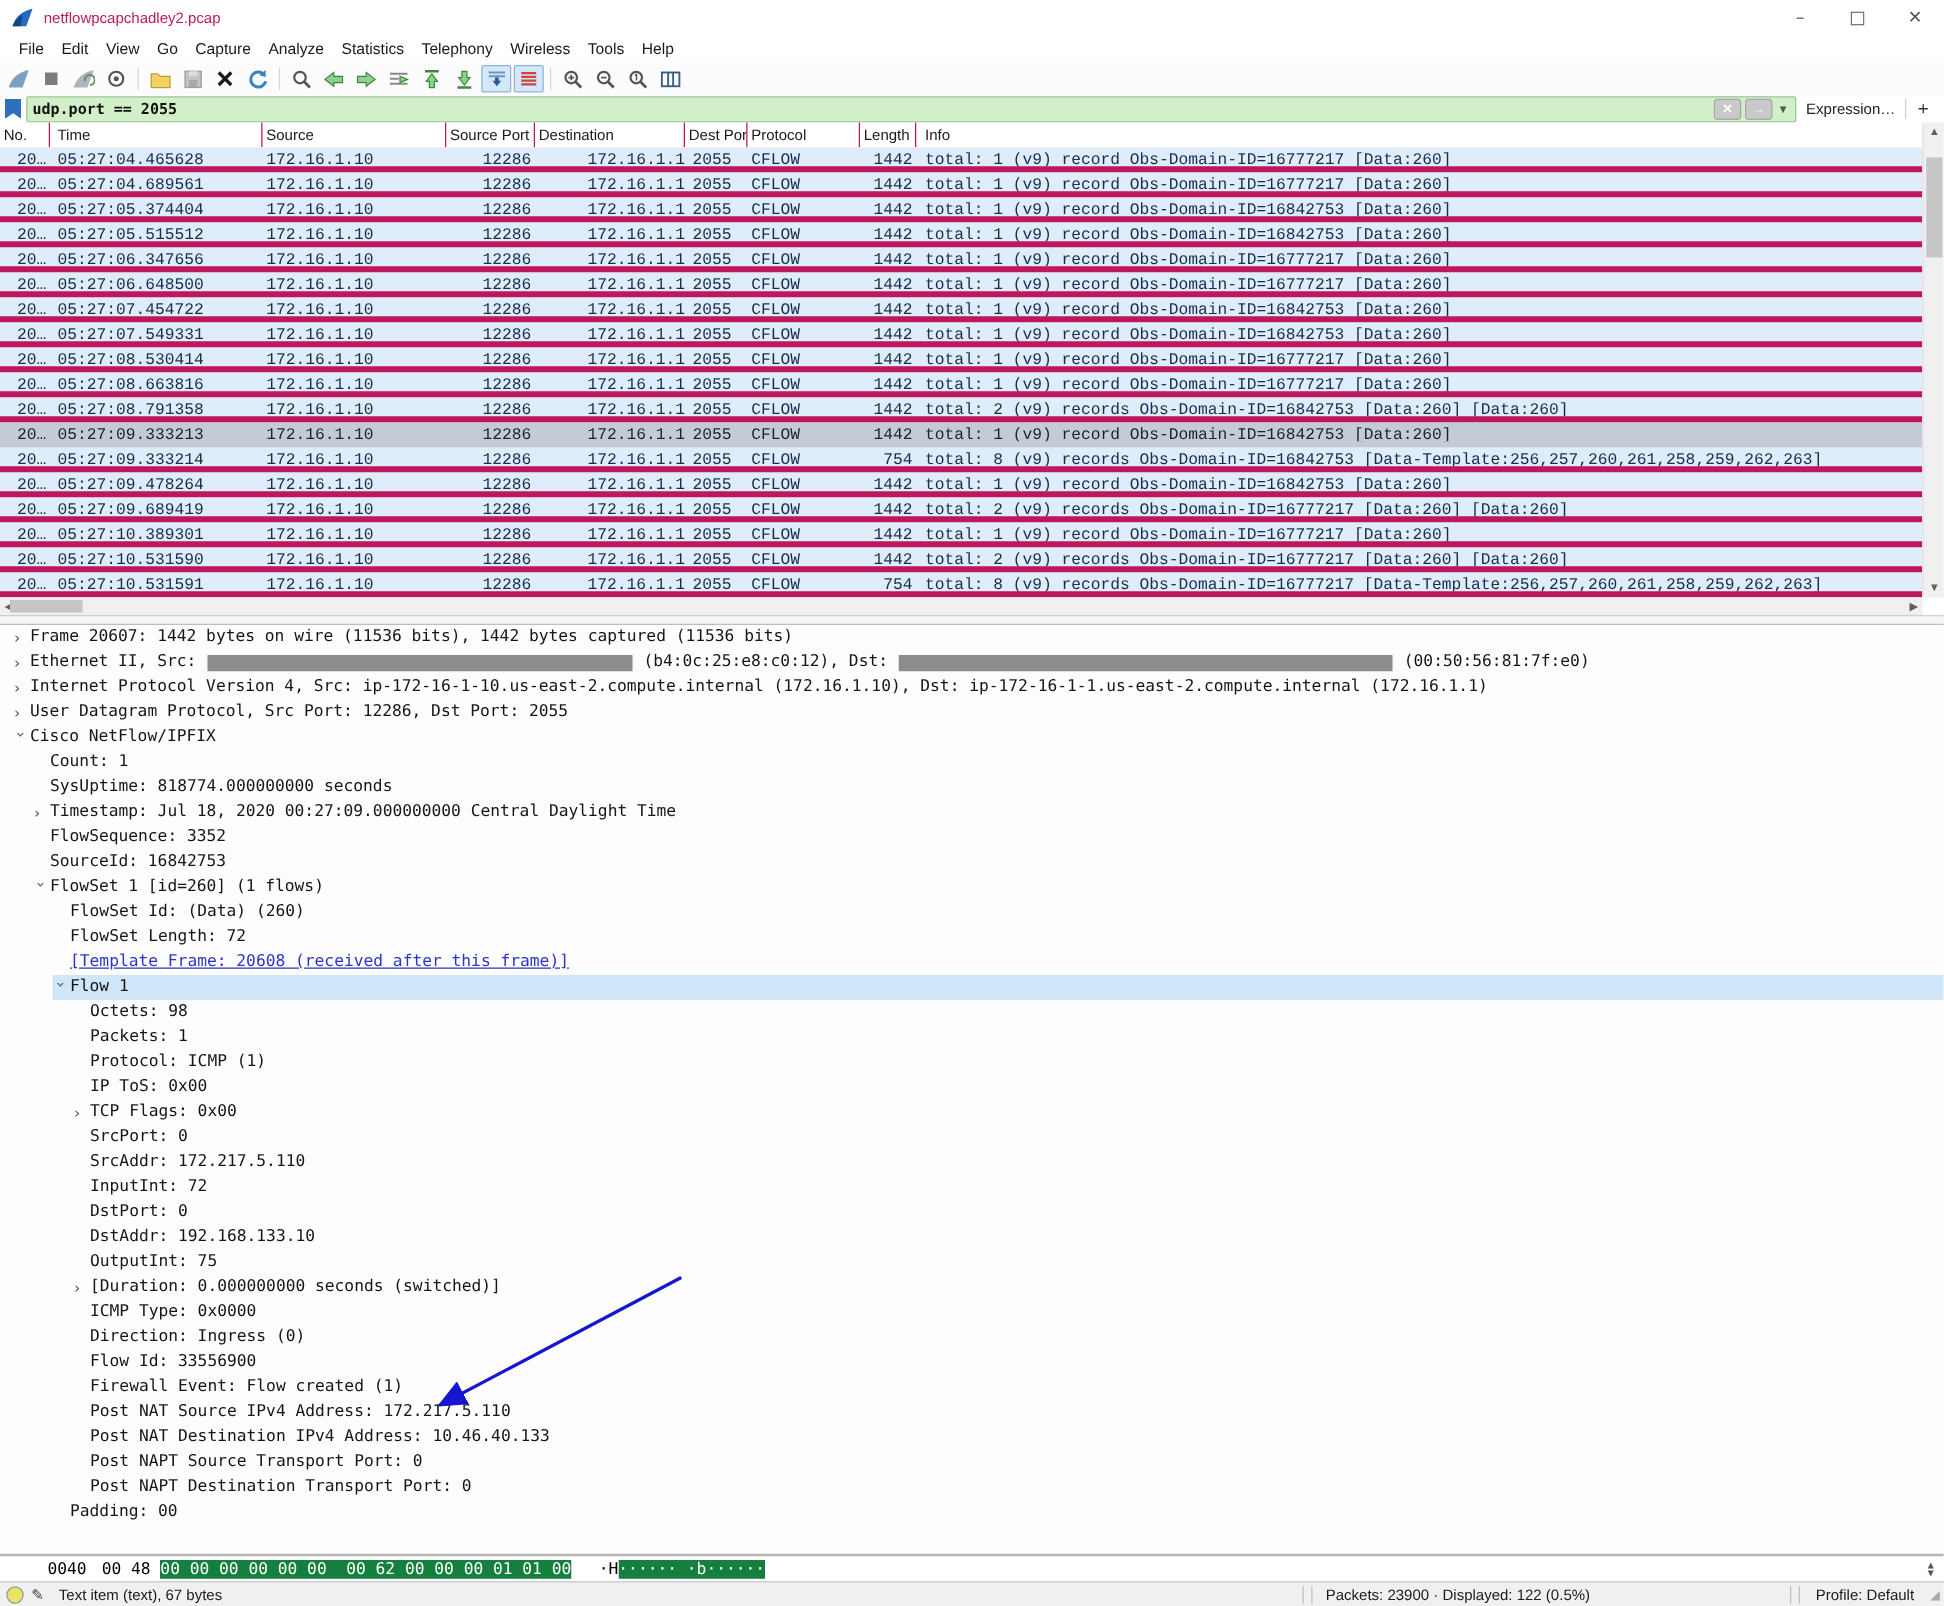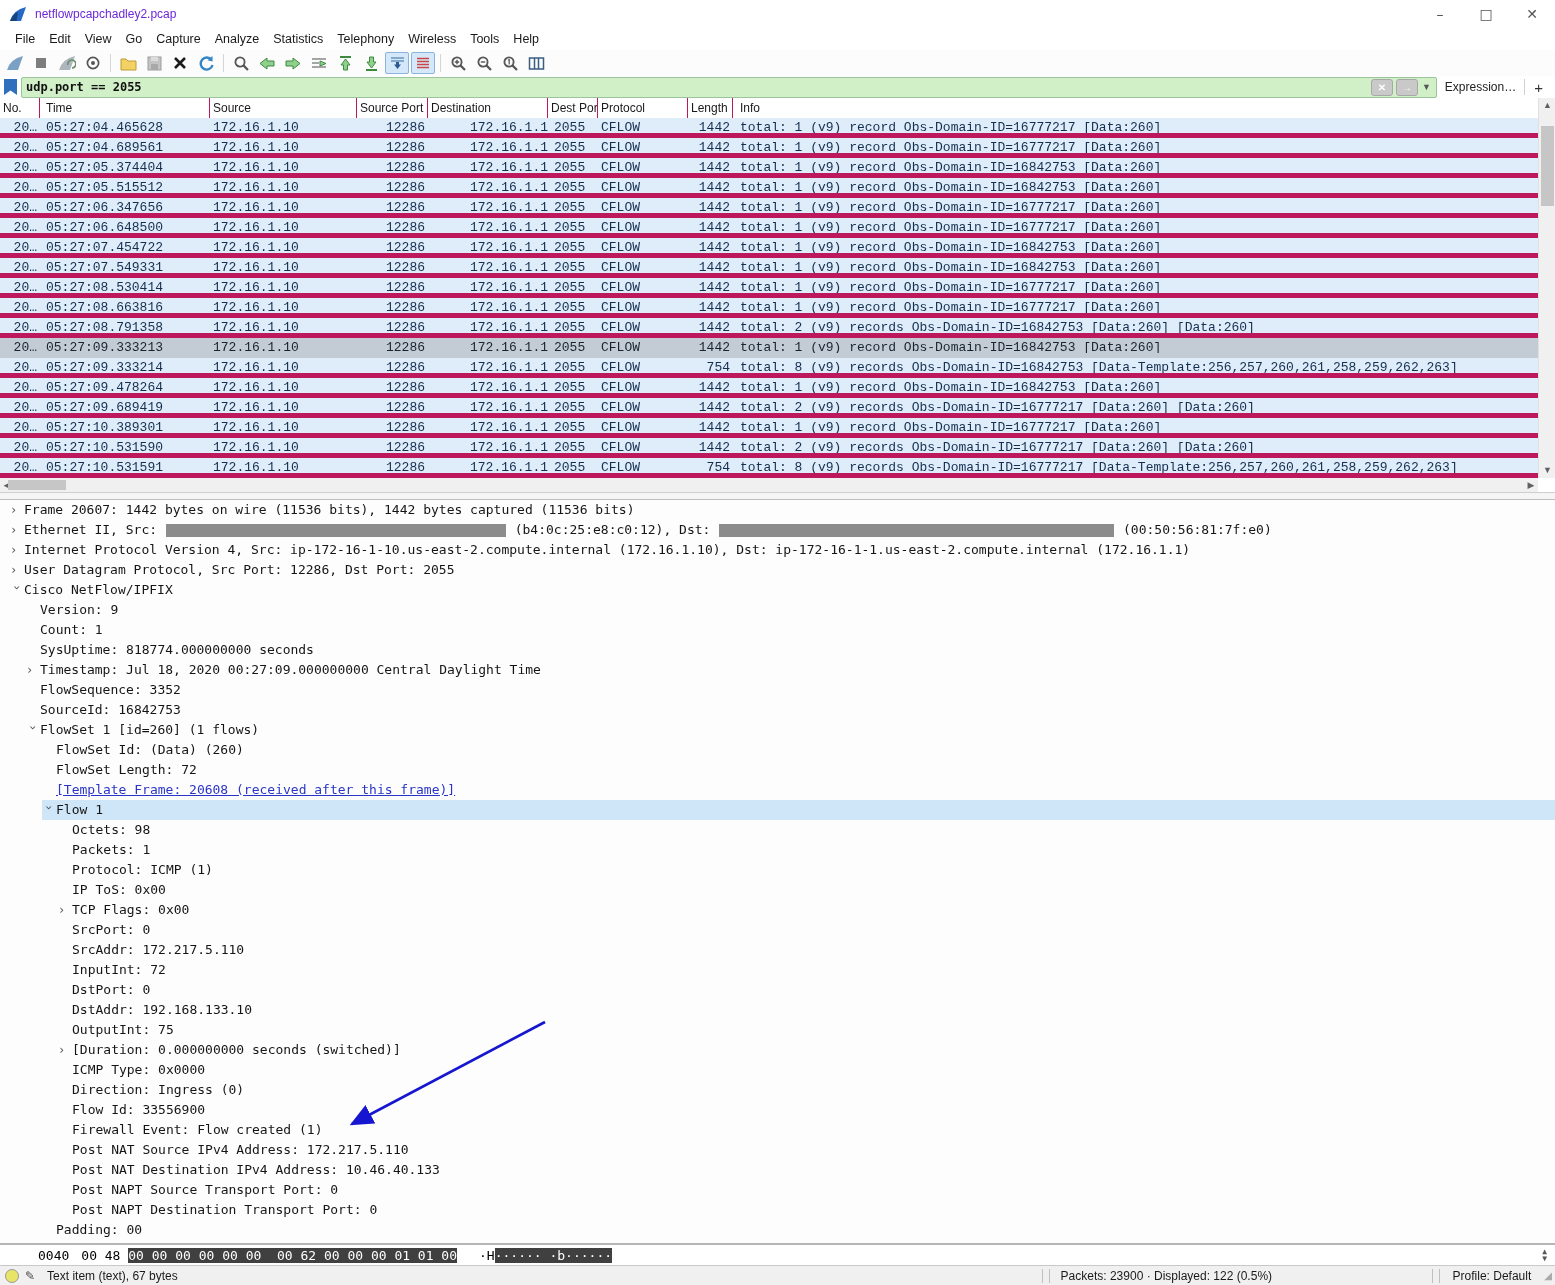--- a/index.html
+++ b/index.html
@@ -2,21 +2,21 @@
 <html><head>
 <meta charset="utf-8">
 <style>
   html,body{margin:0;padding:0;background:#fff;}
   body{width:1555px;height:1285px;overflow:hidden;position:relative;
        font-family:"Liberation Sans",sans-serif;-webkit-font-smoothing:antialiased;}
   .abs{position:absolute;}
   
   .titlebar{top:0;left:0;right:0;height:28px;background:#fff;display:flex;align-items:center;}
   .title-fin{width:18px;height:16px;margin:0 8px 0 9px;}
-  .title-text{font-size:12px;color:#6d28d9;}
+  .title-text{font-size:12px;color:#be185d;}
   .wincontrols{margin-left:auto;display:flex;height:28px;}
   .winbtn{width:46px;height:28px;display:flex;align-items:center;justify-content:center;
           color:#555;font-size:14px;font-family:"DejaVu Sans",sans-serif;}
   
   .menubar{top:28px;left:0;right:0;height:22px;background:#fff;display:flex;align-items:center;padding-left:8px;}
   .menuitem{font-size:12.5px;color:#1a1a1a;padding:2px 7px;}
   
   .toolbar{top:50px;left:0;right:0;height:26px;background:#fcfcfc;display:flex;align-items:center;padding-left:2px;border-bottom:1px solid #eee;}
   .tbtn{width:24px;height:22px;display:flex;align-items:center;justify-content:center;border-radius:2px;margin:0 1px;}
   .tbtn.toggled{background:#d5e8fa;border:1px solid #8ab4dc;width:22px;height:20px;}
@@ -67,21 +67,21 @@
   .tline{height:20px;line-height:20px;white-space:pre;display:flex;align-items:center;}
   .tline.selected{background:#cfe5f8;}
   .tline.link span.txt{color:#2a35c8;text-decoration:underline;}
   .exp{width:14px;flex:none;color:#555;font-size:12px;display:inline-block;text-align:left;}
   .exp.down{transform:rotate(90deg) translateX(1px);transform-origin:center;}
   .redact{display:inline-block;height:13px;background:#8c8c8c;margin:0 1px;flex:none;align-self:center;}
   
   .hexpane{top:1243px;left:0;right:0;height:22px;background:#fff;border-top:2px solid #b5b5b5;
            font-family:"DejaVu Sans Mono",monospace;font-size:13px;display:flex;align-items:center;white-space:pre;box-sizing:border-box;}
   .hexoffset{color:#000000;padding:0 12px 0 6px;margin-left:32px;}
-  .hexsel{background:#404040;color:#fff;text-align:right;}
+  .hexsel{background:#15803d;color:#fff;text-align:right;}
   .asciigap{width:22px;flex:none;}
   .hexspin{margin-left:auto;margin-right:8px;color:#555;font-size:8px;line-height:7px;text-align:center;}
   
   .statusbar{top:1265px;left:0;right:0;height:20px;background:#f0f0f0;border-top:1px solid #c8c8c8;
              display:flex;align-items:center;font-size:12px;color:#1a1a1a;box-sizing:border-box;}
   .expert-dot{width:12px;height:12px;border-radius:50%;background:#e8e465;border:1px solid #999;margin:0 6px 0 5px;flex:none;}
   .pencil{font-size:12px;color:#444;margin-right:12px;}
   .status-sep{width:1px;height:14px;background:#c0c0c0;margin:0 3px;}
   .status-right{margin-left:auto;display:flex;align-items:center;}
   .grip{color:#aaa;font-size:10px;margin:0 3px;}
@@ -300,21 +300,20 @@
 </div>
 
 <div class="abs splitter"></div>
 
 <div class="abs detail">
     <div class="tline" style="margin-left: 10px;"><span class="exp">›</span><span class="txt">Frame 20607: 1442 bytes on wire (11536 bits), 1442 bytes captured (11536 bits)</span></div>
     <div class="tline" style="margin-left: 10px;"><span class="exp">›</span><span class="txt">Ethernet II, Src: </span><span class="redact" style="width: 340px;"></span><span class="txt"> (b4:0c:25:e8:c0:12), Dst: </span><span class="redact" style="width: 395px;"></span><span class="txt"> (00:50:56:81:7f:e0)</span></div>
     <div class="tline" style="margin-left: 10px;"><span class="exp">›</span><span class="txt">Internet Protocol Version 4, Src: ip-172-16-1-10.us-east-2.compute.internal (172.16.1.10), Dst: ip-172-16-1-1.us-east-2.compute.internal (172.16.1.1)</span></div>
     <div class="tline" style="margin-left: 10px;"><span class="exp">›</span><span class="txt">User Datagram Protocol, Src Port: 12286, Dst Port: 2055</span></div>
     <div class="tline" style="margin-left: 10px;"><span class="exp down">›</span><span class="txt">Cisco NetFlow/IPFIX</span></div>
-    <div class="tline" style="margin-left: 26px;"><span class="exp"></span><span class="txt">Version: 9</span></div>
     <div class="tline" style="margin-left: 26px; align-items: center;"><span class="exp"></span><span class="txt">Count: 1</span></div>
     <div class="tline" style="margin-left: 26px;"><span class="exp"></span><span class="txt">SysUptime: 818774.000000000 seconds</span></div>
     <div class="tline" style="margin-left: 26px;"><span class="exp">›</span><span class="txt">Timestamp: Jul 18, 2020 00:27:09.000000000 Central Daylight Time</span></div>
     <div class="tline" style="margin-left: 26px;"><span class="exp"></span><span class="txt">FlowSequence: 3352</span></div>
     <div class="tline" style="margin-left: 26px;"><span class="exp"></span><span class="txt">SourceId: 16842753</span></div>
     <div class="tline" style="margin-left: 26px;"><span class="exp down">›</span><span class="txt">FlowSet 1 [id=260] (1 flows)</span></div>
     <div class="tline" style="margin-left: 42px;"><span class="exp"></span><span class="txt">FlowSet Id: (Data) (260)</span></div>
     <div class="tline" style="margin-left: 42px;"><span class="exp"></span><span class="txt">FlowSet Length: 72</span></div>
     <div class="tline link" style="margin-left: 42px;"><span class="exp"></span><span class="txt">[Template Frame: 20608 (received after this frame)]</span></div>
     <div class="tline selected" style="margin-left: 42px;"><span class="exp down">›</span><span class="txt">Flow 1</span></div>

